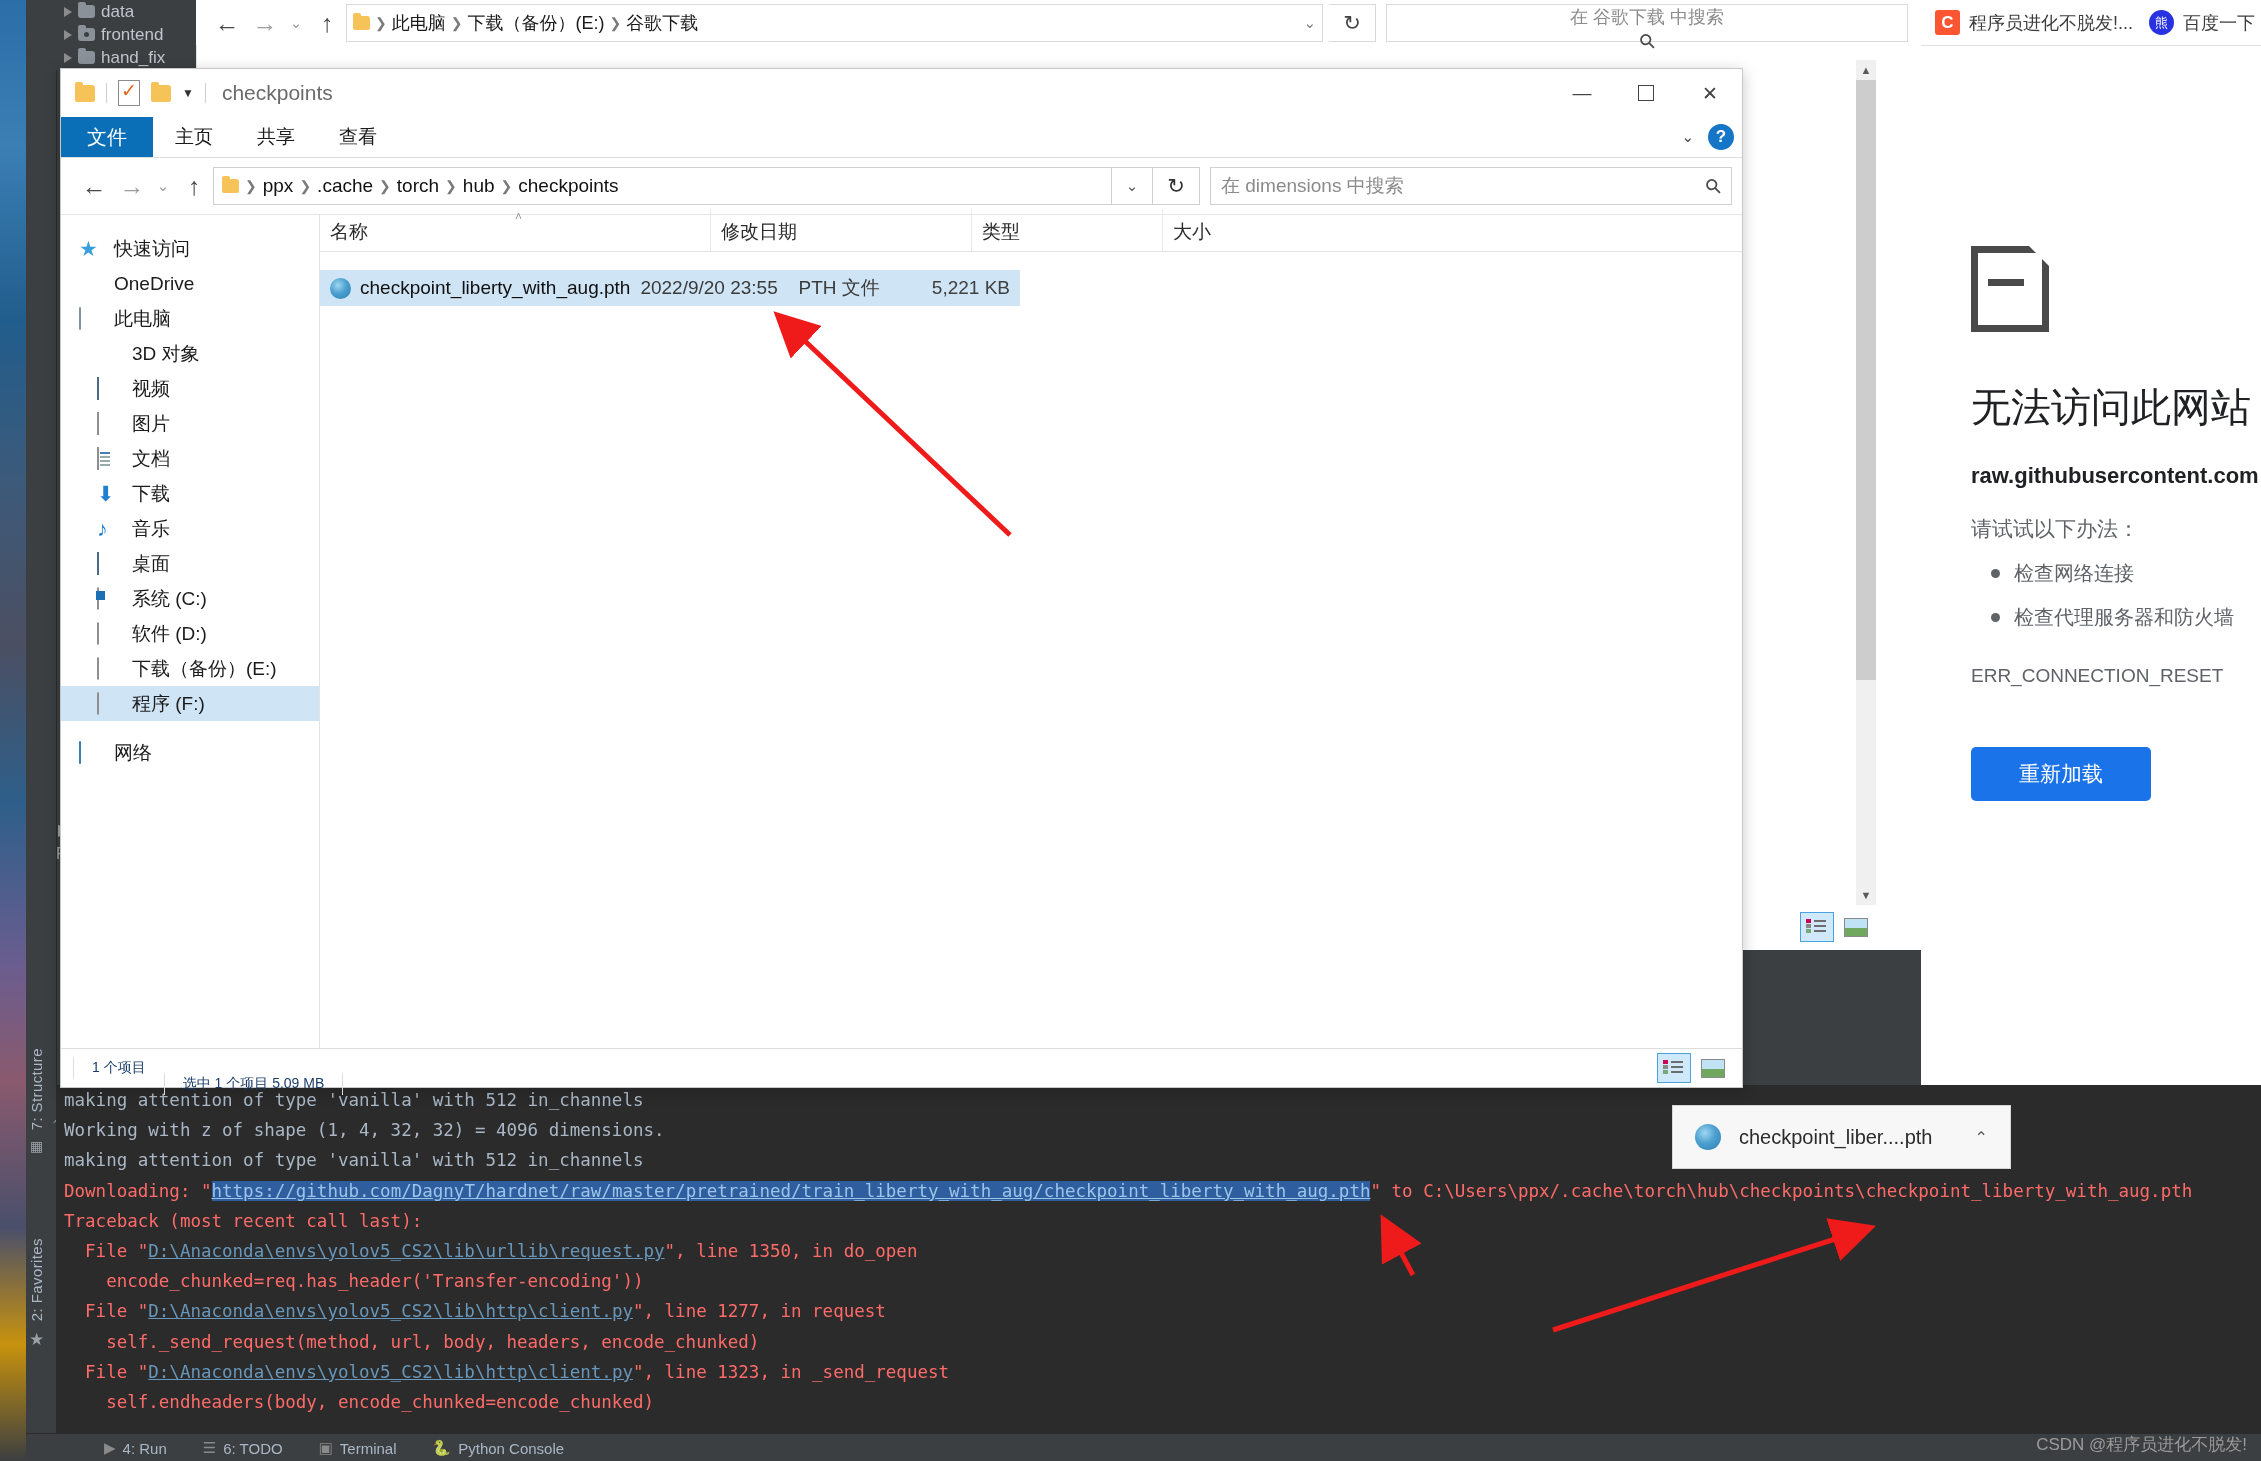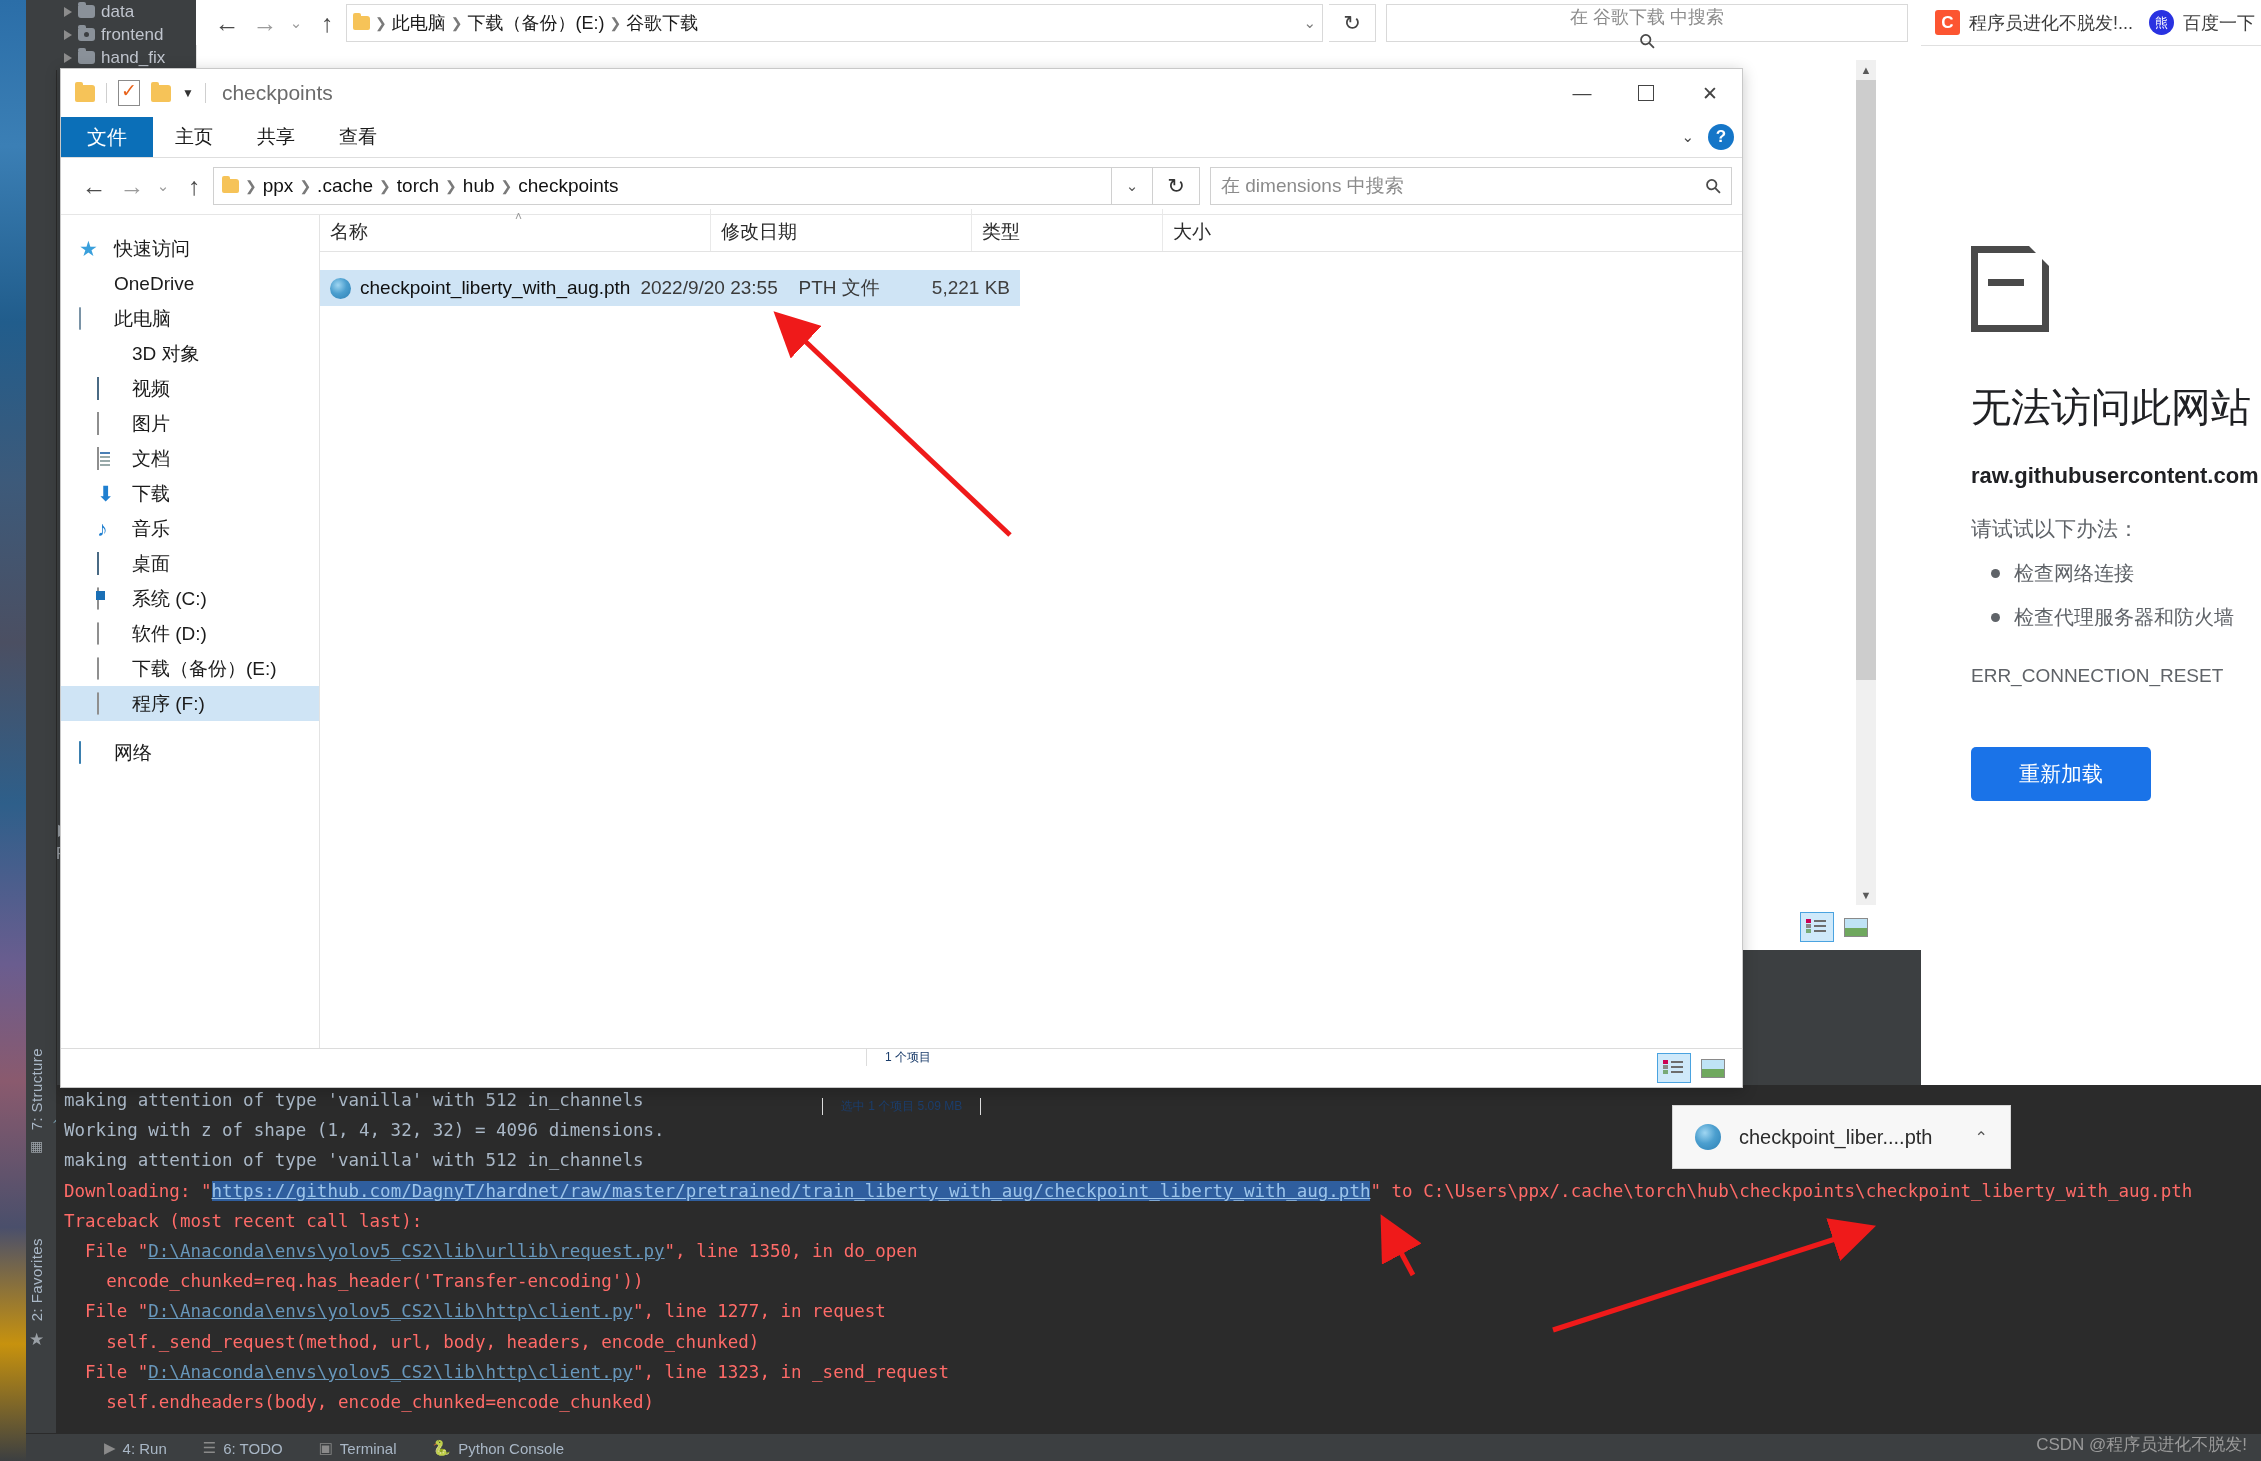--- a/index.html
+++ b/index.html
@@ -117,21 +117,21 @@
   #cp-main{flex:1;border-left:1px solid #e3e3e3;background:#fff;position:relative;}
   #cp-head{height:36px;display:flex;align-items:flex-end;border-bottom:1px solid #e3e3e3;color:#2b2b2b;font-size:19px;}
   .hcol{border-left:1px solid #e9e9e9;padding:0 0 6px 10px;height:100%;display:flex;align-items:flex-end;position:relative;}
   .hcol:first-child{border-left:none;}
   .sort-caret{position:absolute;left:50%;top:1px;color:#9a9a9a;font-size:12px;}
   #cp-row{height:36px;display:flex;align-items:center;background:#cfe4f5;font-size:19px;color:#101010;}
   .rcol{padding-left:10px;display:flex;align-items:center;gap:9px;}
   .pth-ico{width:21px;height:21px;border-radius:50%;
      background:radial-gradient(circle at 38% 34%,#9fd6f2 0%,#4c9fcf 45%,#2b7fb4 100%);flex:none;}
   #cp-statusbar{position:absolute;left:0;bottom:0;width:1681px;height:38px;background:#fff;border-top:1px solid #dcdcdc;
-     display:flex;align-items:center;font-size:12px;color:#1b3d6b;gap:0;flex-direction:column;}
+     display:flex;align-items:center;font-size:14px;color:#1b3d6b;gap:0;}
   .st-cell{padding:0 18px;height:22px;display:flex;align-items:center;border-right:1px solid #dcdcdc;}
   #cp-viewbtns{position:absolute;right:12px;bottom:4px;display:flex;gap:5px;align-items:center;}
   .vbtn{width:32px;height:28px;border:1px solid transparent;display:flex;align-items:center;justify-content:center;}
   .vbtn.on{border-color:#4aa3e0;background:#cfe9fa;}
   .vb-list{width:22px;height:18px;background:
      linear-gradient(#6d6d6d,#6d6d6d) 8px 2px/12px 2px no-repeat,
      linear-gradient(#6d6d6d,#6d6d6d) 8px 7px/12px 2px no-repeat,
      linear-gradient(#6d6d6d,#6d6d6d) 8px 12px/12px 2px no-repeat,
      linear-gradient(#c05,#c05) 0 1px/5px 4px no-repeat,
      linear-gradient(#888,#888) 0 6px/5px 4px no-repeat,

